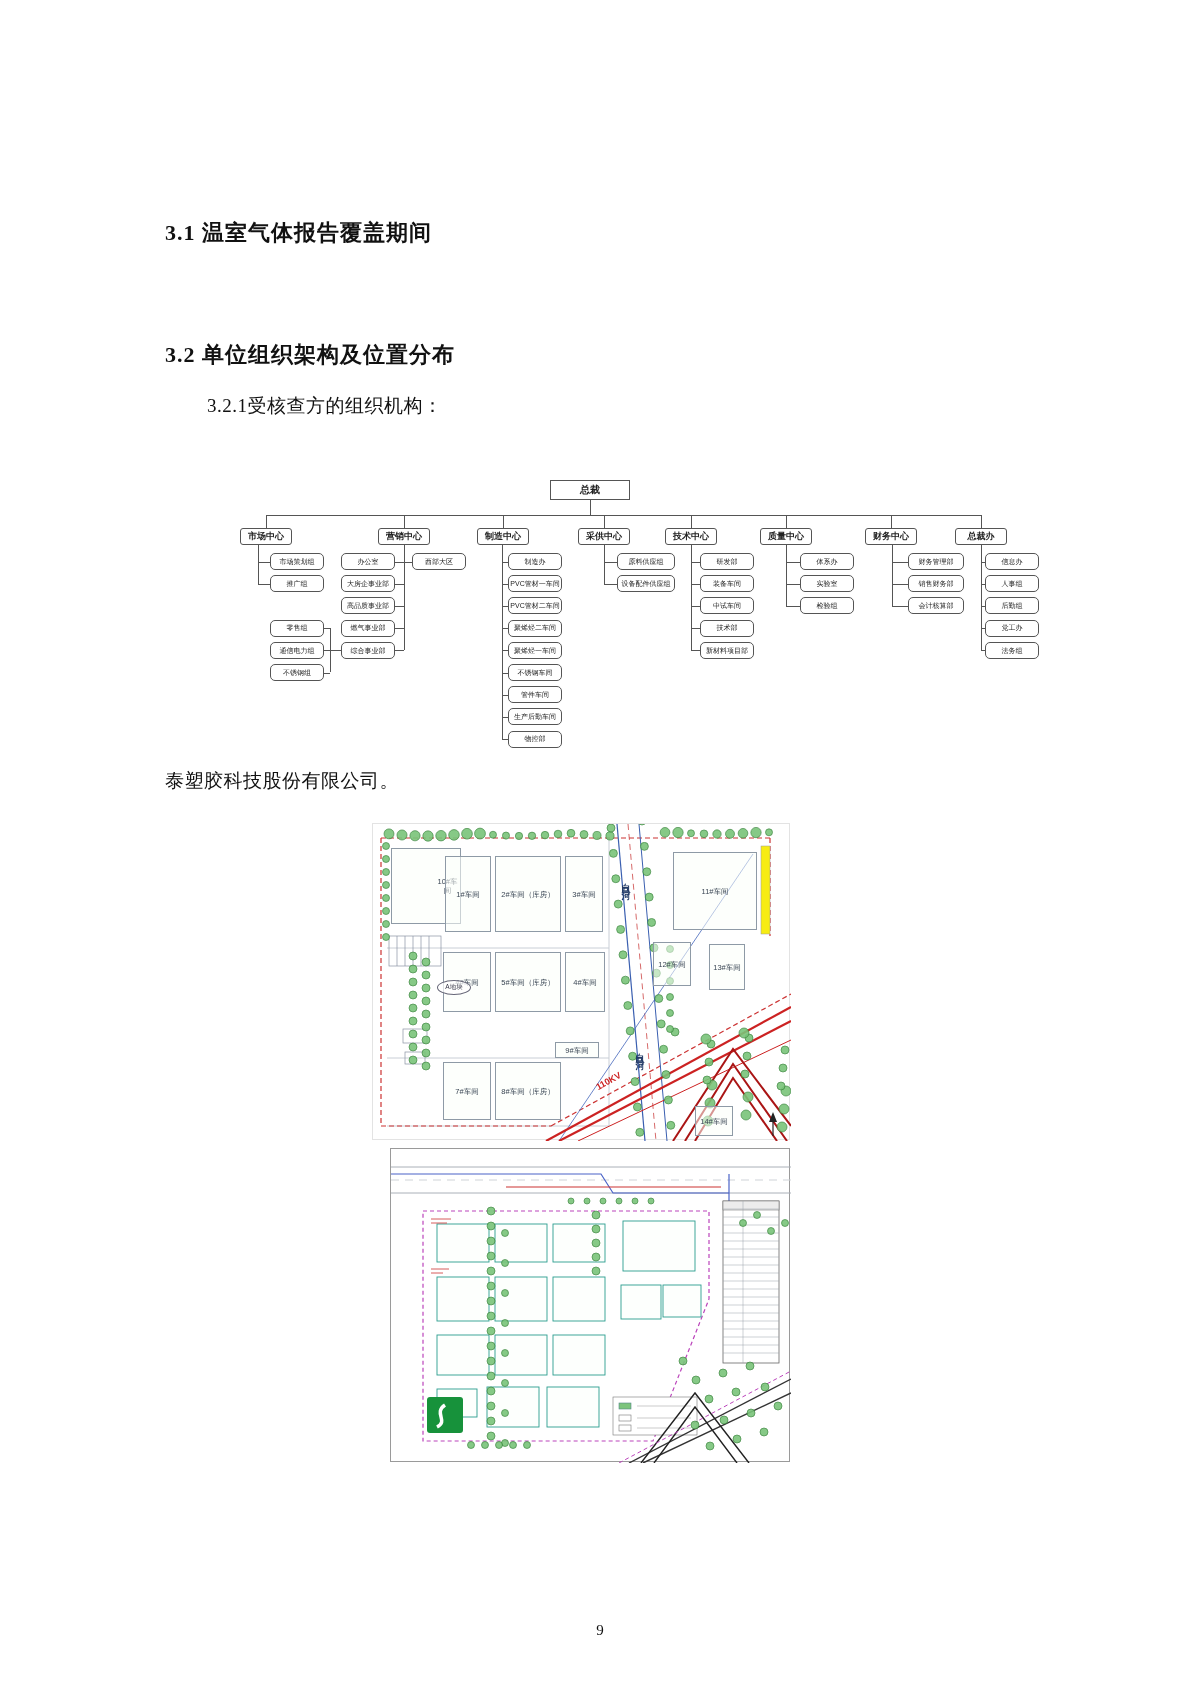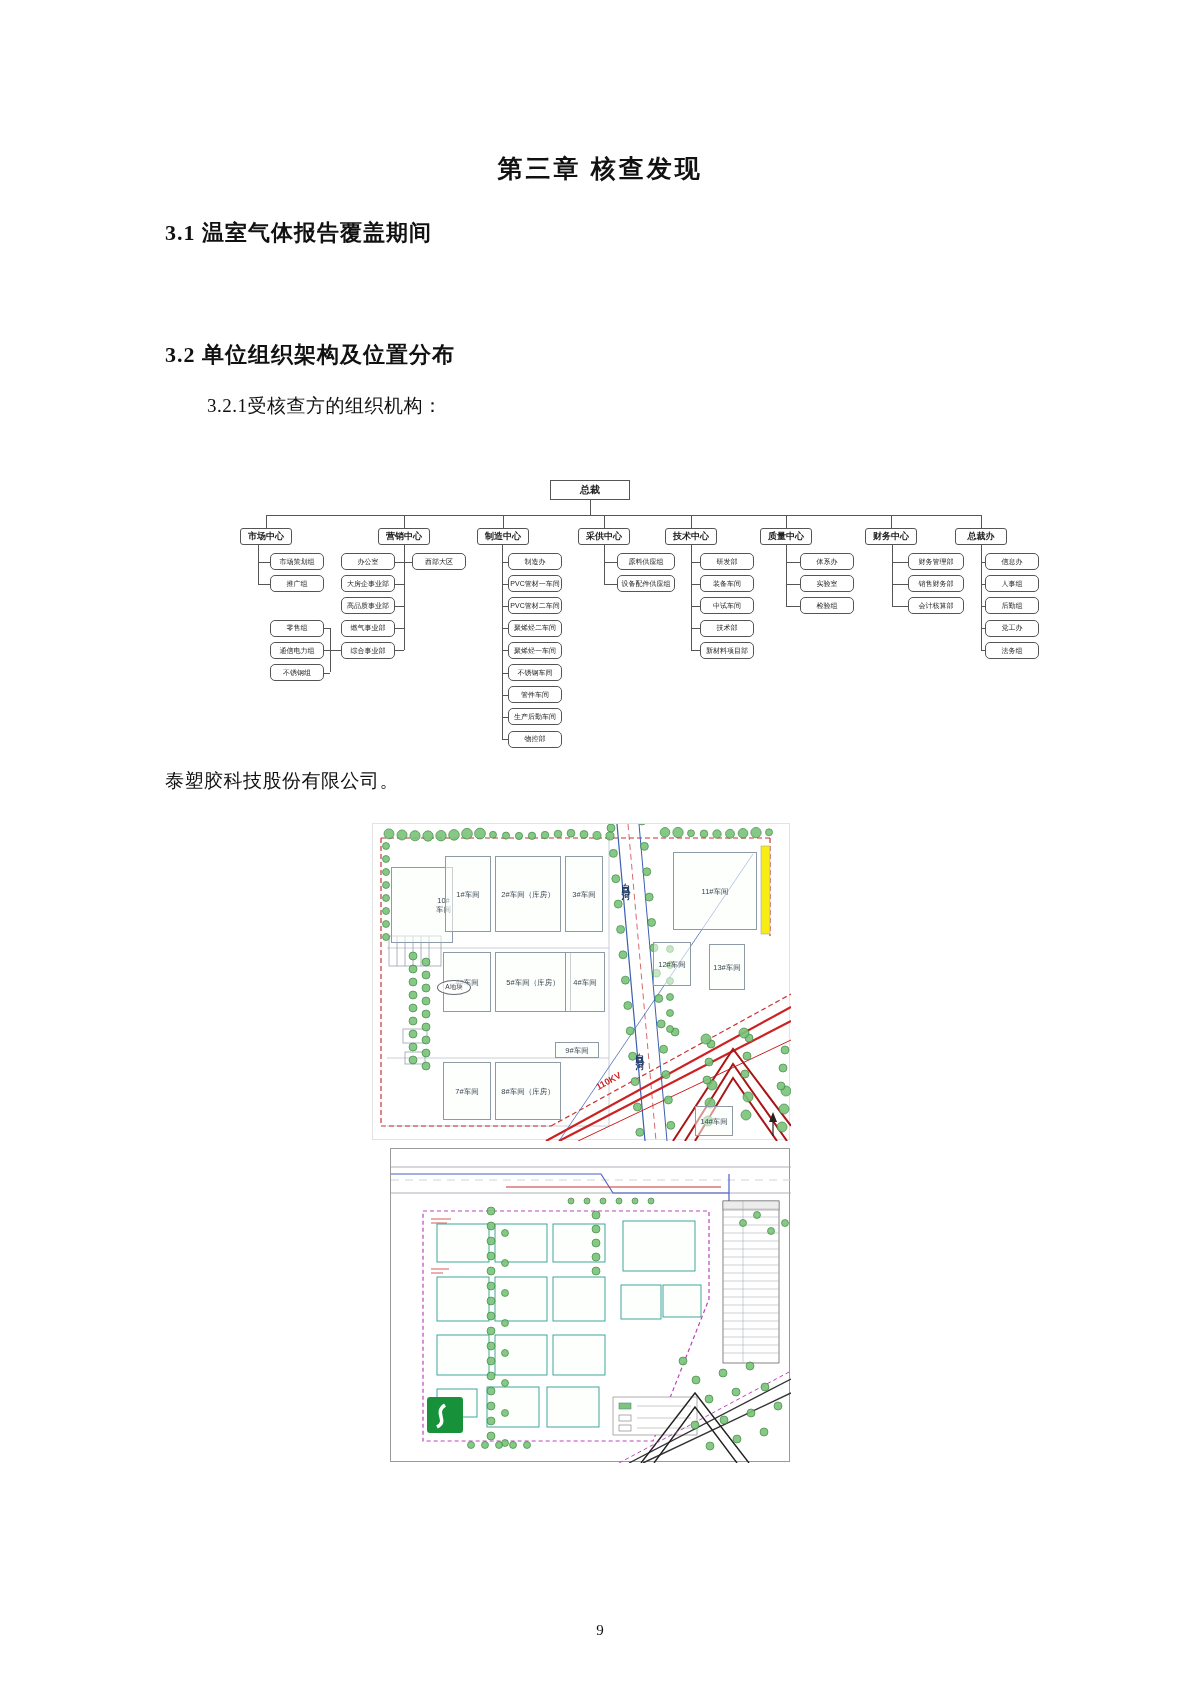--- a/index.html
+++ b/index.html
@@ -37,21 +37,20 @@
   .river-label{position:absolute;writing-mode:vertical-rl;font-size:9px;font-weight:700;
     color:#223a66;letter-spacing:4px}
   .kv-label{position:absolute;color:#c22;font-size:9px;font-weight:700;transform:rotate(-29deg)}
   #m1-trees circle,#m2-trees circle{fill:#79c479;stroke:#2f7d32;stroke-width:.7;opacity:.9}
 </style>
 </head>
 <body>
 
 <div class="page">
 
-  <div class="title">第三章 核查发现</div>
 
   <div class="h2" style="left:165px;top:218px">3.1 温室气体报告覆盖期间</div>
 
 
   <div class="h2" style="left:165px;top:340px">3.2 单位组织架构及位置分布</div>
 
   <div class="bodytext" style="left:207px;top:393px">3.2.1受核查方的组织机构：</div>
 
   <div id="org-chart">
       <div class="obox root" style="left: 330px; top: 10px; width: 80px; height: 20px;">总裁</div>
@@ -307,27 +306,27 @@
           <circle cx="333" cy="215" r="5"></circle>
           <circle cx="297" cy="125" r="3.5"></circle>
           <circle cx="297" cy="141" r="3.5"></circle>
           <circle cx="297" cy="157" r="3.5"></circle>
           <circle cx="297" cy="173" r="3.5"></circle>
           <circle cx="297" cy="189" r="3.5"></circle>
           <circle cx="297" cy="205" r="3.5"></circle>
         </g>
     </svg>
     <div id="map1-overlay">
-        <div class="bld" style="left: 18px; top: 43px; width: 62px; height: 76px; padding-left: 44px;">10#车间</div>
+        <div class="bld" style="left: 18px; top: 24px; width: 70px; height: 76px; padding-left: 44px;">10#车间</div>
         <div class="bld" style="left: 72px; top: 32px; width: 46px; height: 76px;">1#车间</div>
         <div class="bld" style="left: 122px; top: 32px; width: 66px; height: 76px;">2#车间（库房）</div>
         <div class="bld" style="left: 192px; top: 32px; width: 38px; height: 76px;">3#车间</div>
         <div class="bld" style="left: 300px; top: 28px; width: 84px; height: 78px;">11#车间</div>
         <div class="bld" style="left: 70px; top: 128px; width: 48px; height: 60px;">4#车间</div>
-        <div class="bld" style="left: 122px; top: 128px; width: 76px; height: 60px;">5#车间（库房）</div>
+        <div class="bld" style="left: 122px; top: 128px; width: 66px; height: 60px;">5#车间（库房）</div>
         <div class="bld" style="left: 192px; top: 128px; width: 40px; height: 60px;">4#车间</div>
         <div class="bld" style="left: 280px; top: 118px; width: 38px; height: 44px;">12#车间</div>
         <div class="bld" style="left: 336px; top: 120px; width: 36px; height: 46px;">13#车间</div>
         <div class="bld" style="left: 182px; top: 218px; width: 44px; height: 16px;">9#车间</div>
         <div class="bld" style="left: 70px; top: 238px; width: 48px; height: 58px;">7#车间</div>
         <div class="bld" style="left: 122px; top: 238px; width: 66px; height: 58px;">8#车间（库房）</div>
         <div class="bld" style="left: 322px; top: 262px; width: 38px; height: 30px; margin-top: 20px;">14#车间</div>
         <div class="ablock" style="left: 64px; top: 156px;">A地块</div>
         <div class="river-label" style="left: 246px; top: 52px;">白马河</div>
         <div class="river-label" style="left: 260px; top: 222px;">白马河</div>

